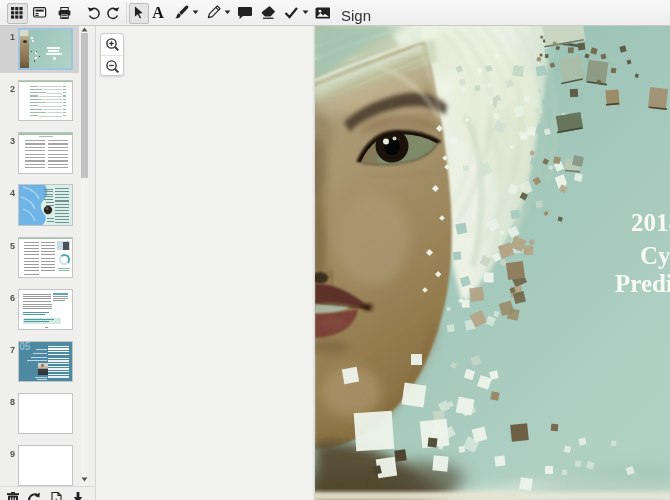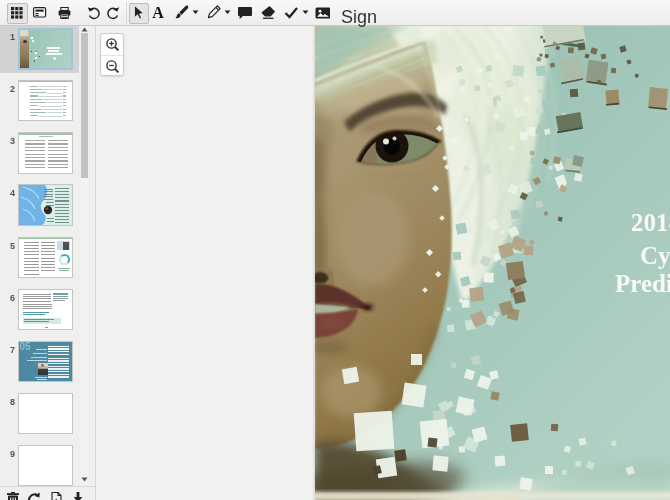--- a/index.html
+++ b/index.html
@@ -423,21 +423,21 @@
       <path d="M1.5,7 L5.5,11 L13,2" fill="none" stroke="#222" stroke-width="2.2"></path>
     </svg>
 <svg style="position:absolute;left:302px;top:10px" width="7" height="5" viewBox="0 0 7 5">
       <path d="M0.5,0.5 L3.5,4 L6.5,0.5 Z" fill="#222"></path>
     </svg>
 <svg style="position:absolute;left:315px;top:7px" width="15" height="12" viewBox="0 0 15 12">
       <rect x="0.5" y="0.5" width="15" height="11" rx="1.5" fill="#222"></rect>
       <circle cx="5" cy="4.2" r="1.4" fill="#fff"></circle>
       <path d="M2,9.8 L5.5,6 L8,8.5 L10,7 L14,9.8 Z" fill="#fff"></path>
     </svg>
-<div style="position:absolute;left:341px;top:6.5px;font-size:18px;color:#333">Sign</div>
+<div style="position:absolute;left:341px;top:6.5px;font-size:15px;color:#333">Sign</div>
   </div>
 <div id="sidebar">
     <div style="position:absolute;left:0;top:0.0px;width:78.5px;height:46.5px;background:#d2d2d2"></div>
     <div style="position:absolute;left:0;top:5.5px;width:15px;text-align:right;font-size:9px;font-weight:bold;color:#555">1</div>
     <div style="position:absolute;left:17.5px;top:1.5px;width:55px;height:42.5px;background:#fff;border:2px solid #9fc4e0;box-sizing:border-box;overflow:hidden">
       <div style="position:absolute;inset:0;background:linear-gradient(115deg,#96c2b6,#b2d2c6)"></div>
       <div style="position:absolute;left:0;top:0;width:9px;height:41px;background:linear-gradient(#c9c4a8 8%,#a59070 30%,#8a7450 70%,#5c4c34)"></div>
       <div style="position:absolute;left:0px;top:0px;width:8px;height:6px;background:#d8dcc8"></div>
       <div style="position:absolute;left:3px;top:10px;width:4px;height:3px;background:#3a3228;border-radius:50%"></div>
       <div style="position:absolute;left:11.8px;top:21.6px;width:1.2px;height:1.2px;background:#4a4a38"></div>

